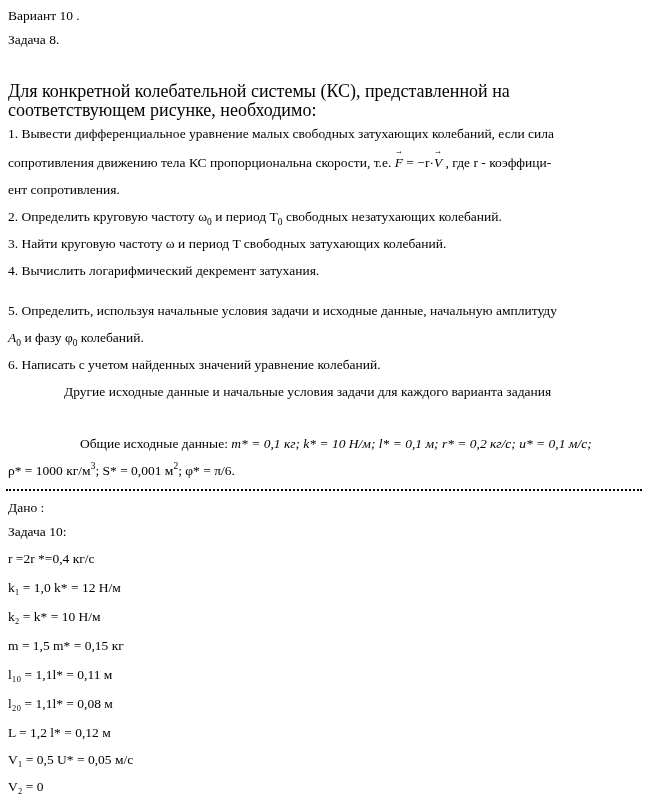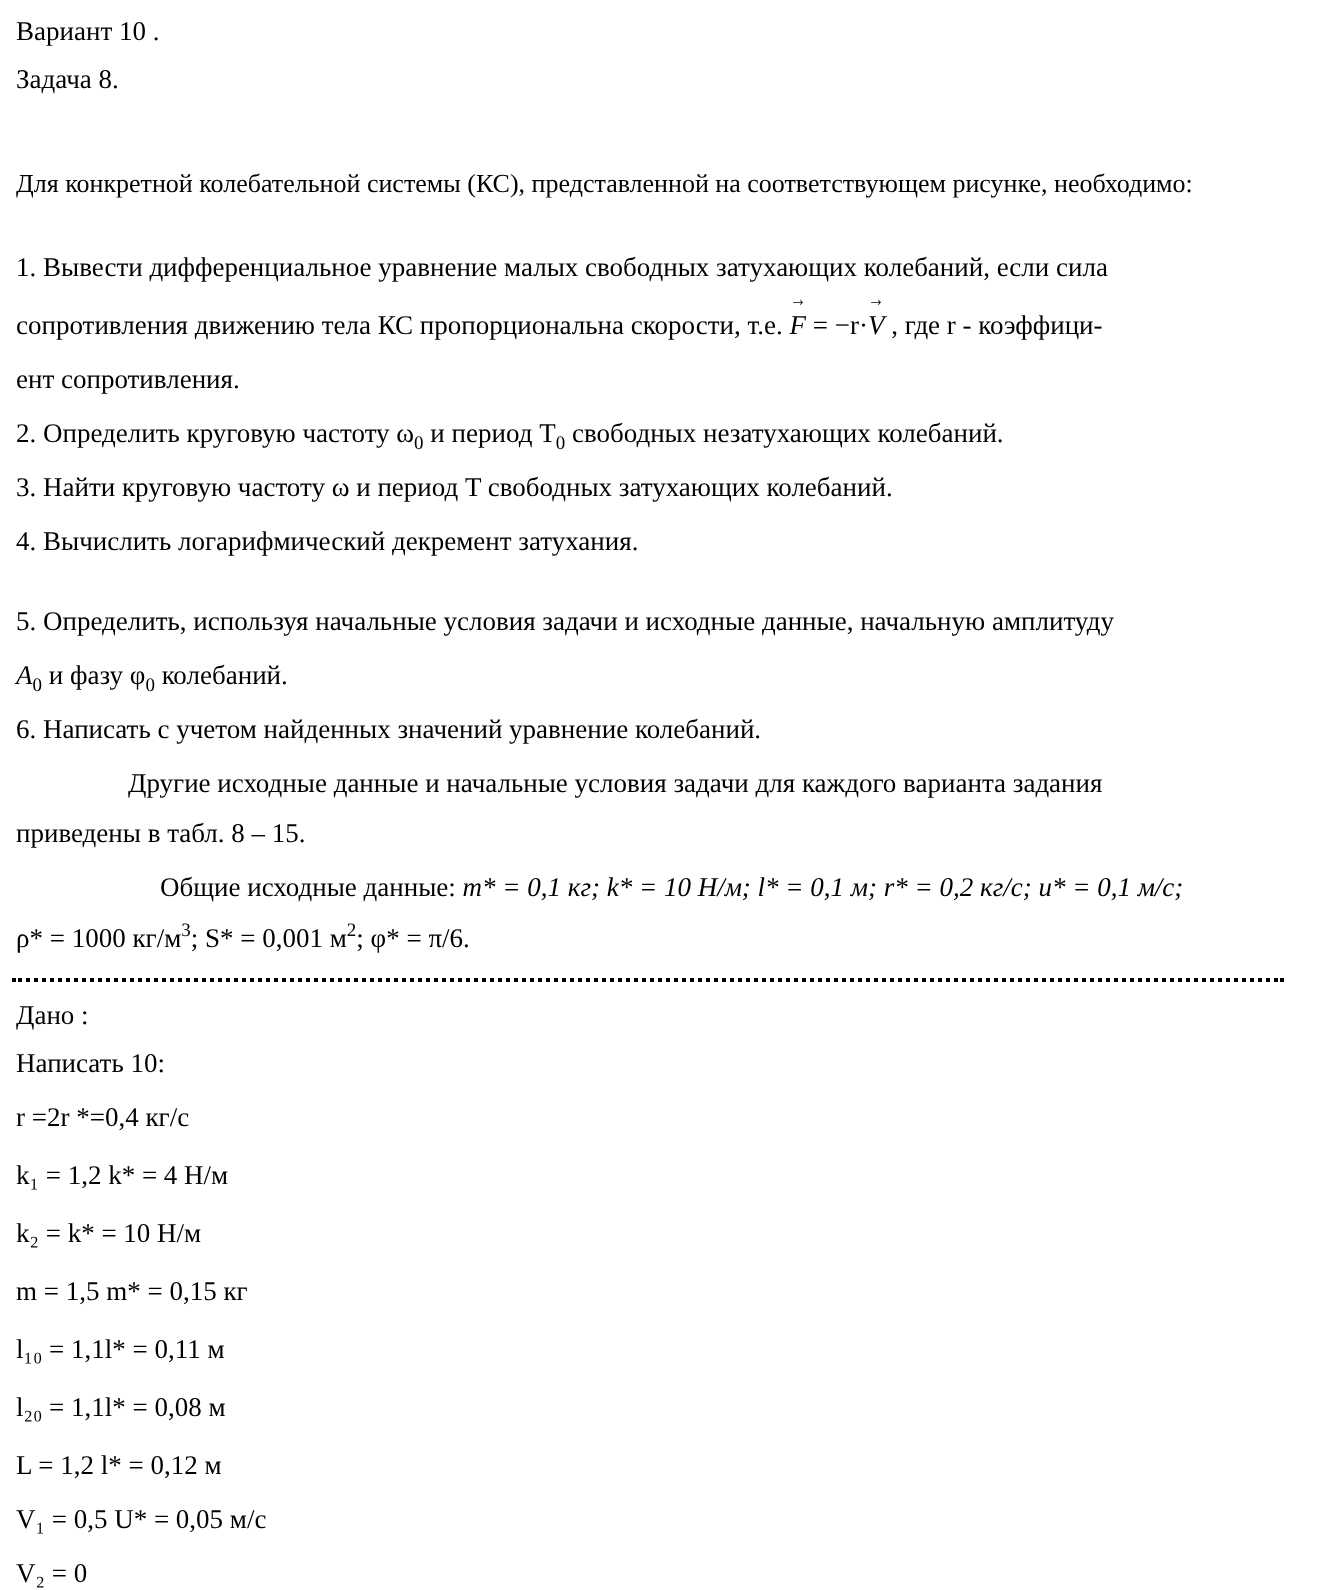--- a/index.html
+++ b/index.html
@@ -23,21 +23,21 @@
   }
   .line {
     position: absolute;
     font-size: 13.5px;
     line-height: 16px;
     white-space: nowrap;
     left: 8px;
   }
   .wrap {
     position: absolute;
-    font-size: 13px;
+    font-size: 18px;
     line-height: 19px;
     left: 8px;
     width: 640px;
     white-space: normal;
   }
   i { font-style: italic; }
   sub {
     font-size: 9.5px;
     vertical-align: sub;
   }
@@ -92,37 +92,36 @@
   <div class="line" style="top:263px;">4. Вычислить логарифмический декремент затухания.</div>
 
   <div class="line" style="top:303px;">5. Определить, используя начальные условия задачи и исходные данные, начальную амплитуду</div>
   <div class="line" style="top:330px;">
     <i>A</i><sub>0</sub><span> и фазу φ</span><sub>0</sub><span> колебаний.</span>
   </div>
 
   <div class="line" style="top:357px;">6. Написать с учетом найденных значений уравнение колебаний.</div>
 
   <div class="line" style="top:384px; left:64px;">Другие исходные данные и начальные условия задачи для каждого варианта задания</div>
-  <div class="line" style="top:409px;">приведены в табл. 8 – 15.</div>
 
   <div class="line" style="top:436px; left:80px;">
     <span>Общие исходные данные:</span>
     <i>m* = 0,1 кг; k* = 10 Н/м; l* = 0,1 м; r* = 0,2 кг/с; u* = 0,1 м/с;</i>
   </div>
   <div class="line" style="top:458px;">
     <span>ρ* = 1000 кг/м</span><sup>3</sup><span>; S* = 0,001 м</span><sup>2</sup><span>; φ* = π/6.</span>
   </div>
 
   <div class="dotted-rule"></div>
 
   <div class="line" style="top:500px;">Дано :</div>
-  <div class="line" style="top:524px;">Написать 10:</div>
+  <div class="line" style="top:524px;">Задача 10:</div>
 
   <div class="line" style="top:551px;"> r =2r *=0,4 кг/с</div>
-  <div class="line" style="top:580px;">k₁ = 1,2 k* = 4 Н/м</div>
+  <div class="line" style="top:580px;">k₁ = 1,0 k* = 12 Н/м</div>
   <div class="line" style="top:609px;">k₂ = k* = 10 Н/м</div>
   <div class="line" style="top:638px;">m = 1,5 m* = 0,15 кг</div>
   <div class="line" style="top:667px;">l₁₀ = 1,1l* = 0,11 м</div>
   <div class="line" style="top:696px;">l₂₀ = 1,1l* = 0,08 м</div>
   <div class="line" style="top:725px;">L = 1,2 l* = 0,12 м</div>
   <div class="line" style="top:752px;">V₁ = 0,5 U* = 0,05 м/с</div>
   <div class="line" style="top:779px;">V₂ = 0</div>
 
 </div>
 

